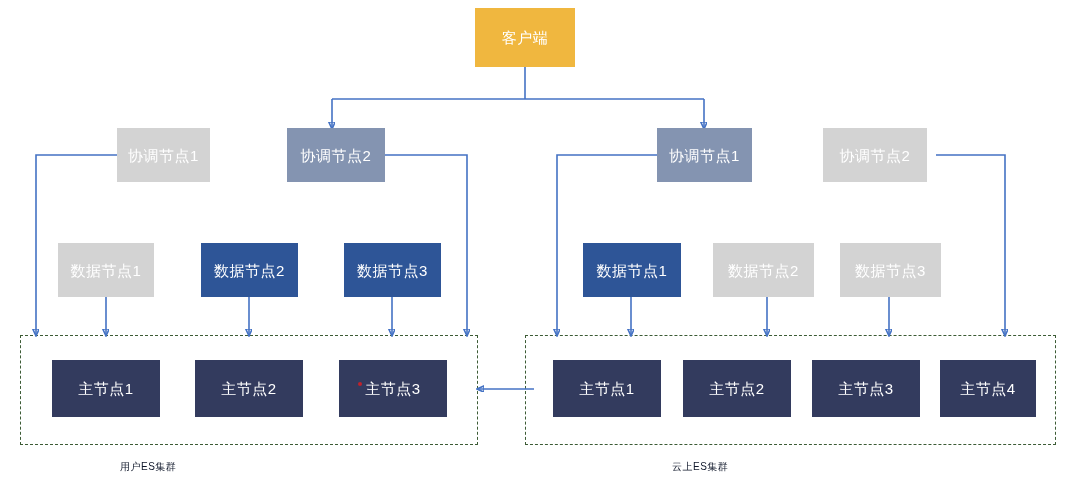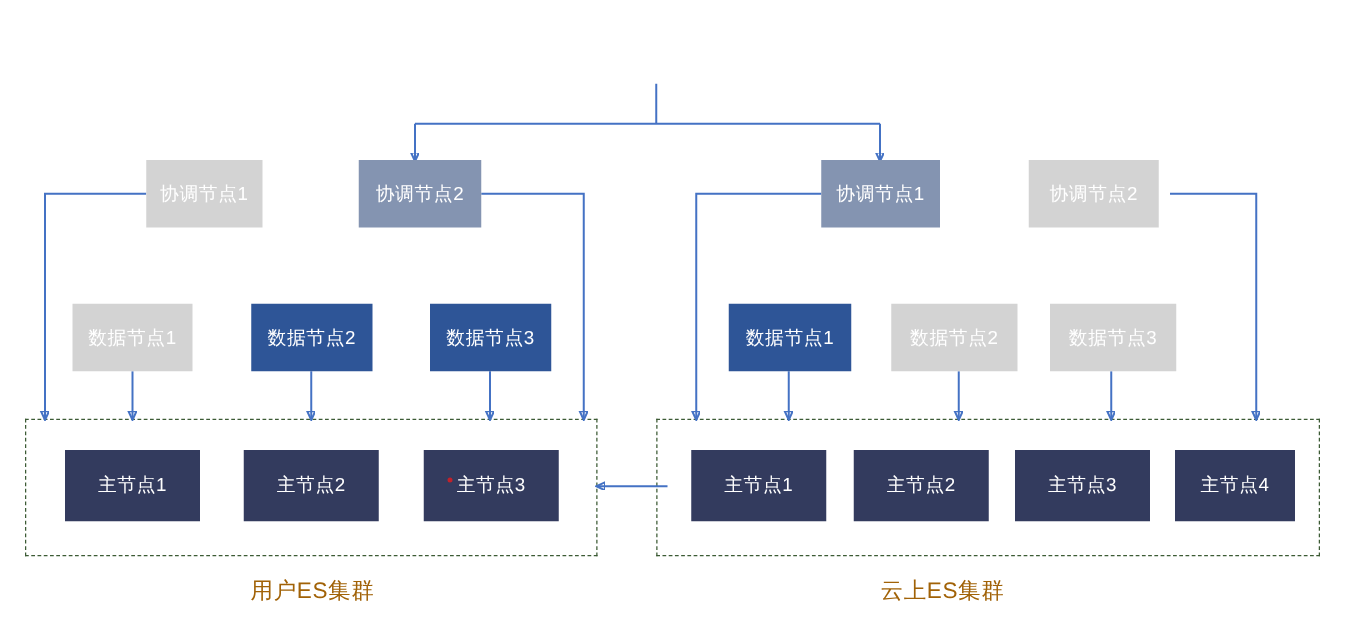--- a/index.html
+++ b/index.html
@@ -39,23 +39,23 @@
 
   .cluster-box {
     position: absolute;
     box-sizing: border-box;
     border: 1.5px dashed #3C5B35;
     background: transparent;
     z-index: 1;
   }
   .cluster-label {
     position: absolute;
-    text-align: center;
-    color: #a16207;
-    font-size: 18px;
+    text-align: left;
+    color: #0f172a;
+    font-size: 10px;
     letter-spacing: 0.5px;
     white-space: nowrap;
     z-index: 3;
   }
   .red-dot {
     position: absolute;
     width: 4px;
     height: 4px;
     border-radius: 50%;
     background: #C0222B;
@@ -105,20 +105,23 @@
 
     <path d="M936,155 L1005,155 L1005,335" marker-end="url(#arrow)"></path>
 
     <path d="M631,297 L631,335" marker-end="url(#arrow)"></path>
     <path d="M767,297 L767,335" marker-end="url(#arrow)"></path>
     <path d="M889,297 L889,335" marker-end="url(#arrow)"></path>
 
     <path d="M534,389 L478,389" marker-end="url(#arrow)"></path>
   </svg>
 
+  <div class="node client" style="left:475px; top:8px; width:100px; height:59px;">
+    <span>客户端</span>
+  </div>
 
   <div class="cluster-box" style="left:20px; top:335px; width:458px; height:110px;"></div>
   <div class="cluster-label" style="left:120px; top:460px; width:260px;">用户ES集群</div>
 
   <div class="node coord-off" style="left:117px; top:128px; width:93px; height:54px;">
     <span>协调节点1</span>
   </div>
   <div class="node coord-on" style="left:287px; top:128px; width:98px; height:54px;">
     <span>协调节点2</span>
   </div>
@@ -138,21 +141,21 @@
   </div>
   <div class="node master" style="left:195px; top:360px; width:108px; height:57px;">
     <span>主节点2</span>
   </div>
   <div class="node master" style="left:339px; top:360px; width:108px; height:57px;">
     <span>主节点3</span>
   </div>
   <div class="red-dot" style="left:358px; top:382px;"></div>
 
   <div class="cluster-box" style="left:525px; top:335px; width:531px; height:110px;"></div>
-  <div class="cluster-label" style="left:624px; top:460px; width:260px;">云上ES集群</div>
+  <div class="cluster-label" style="left:672px; top:460px; width:260px;">云上ES集群</div>
 
   <div class="node coord-on" style="left:657px; top:128px; width:95px; height:54px;">
     <span>协调节点1</span>
   </div>
   <div class="node coord-off" style="left:823px; top:128px; width:104px; height:54px;">
     <span>协调节点2</span>
   </div>
 
   <div class="node data-on" style="left:583px; top:243px; width:98px; height:54px;">
     <span>数据节点1</span>

